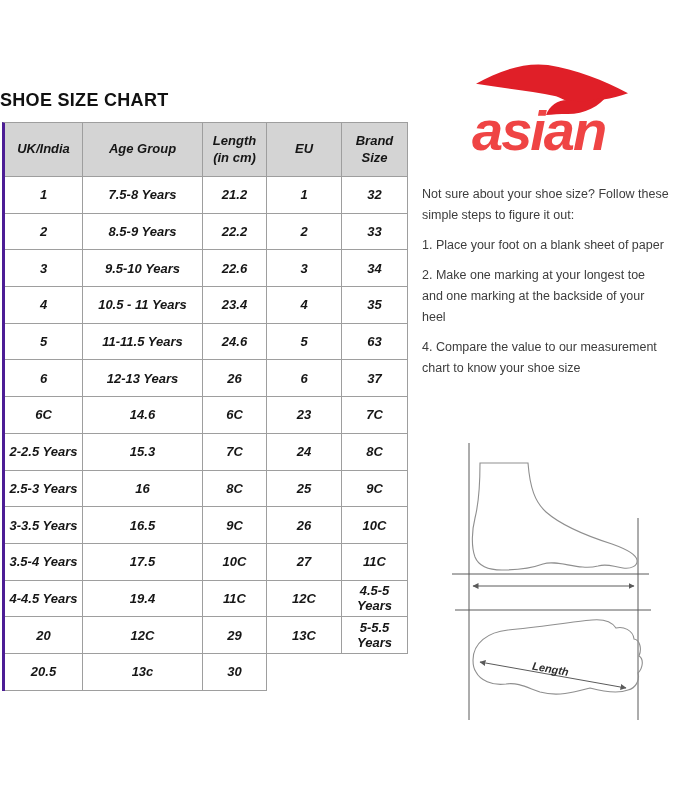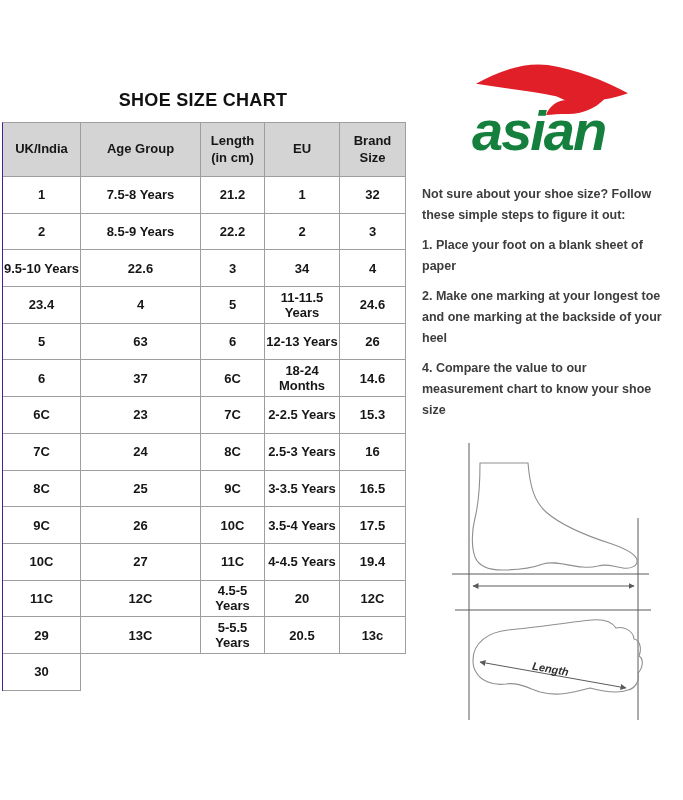--- a/index.html
+++ b/index.html
@@ -1,40 +1,40 @@
 <!DOCTYPE html>
 <html><head>
 <meta charset="utf-8">
 <style>
   html,body{margin:0;padding:0;background:#fff;}
   .screen{position:relative;width:683px;height:800px;background:#ffffff;overflow:hidden;
           font-family:"Liberation Sans",sans-serif;color:#141414;}
 
   
-  .chart-title{position:absolute;left:0;top:90px;width:406px;text-align:center;
+  .chart-title{position:absolute;left:0;top:90px;width:406px;
                font-size:18px;font-weight:700;letter-spacing:.3px;color:#111;}
   .size-table{position:absolute;left:2px;top:122px;display:grid;
               grid-template-columns:78px 120px 64px 75px 66px;
               grid-template-rows:54px repeat(14,36.7px);
-              border-top:1px solid #9e9e9e;border-left:1px solid #4c1d95;}
+              border-top:1px solid #9e9e9e;border-left:3px solid #4c1d95;font-style:italic;}
   .cell{border-right:1px solid #9e9e9e;border-bottom:1px solid #9e9e9e;
         display:flex;align-items:center;justify-content:center;
         font-size:13px;font-weight:700;text-align:center;color:#161616;background:#fff;}
   .cell.th{background:#d4d4d4;white-space:pre-line;line-height:1.25;}
 
   
   .logo-swoosh{position:absolute;left:476px;top:63px;width:152px;height:52px;}
   .logo-word{position:absolute;left:472px;top:103px;width:176px;height:60px;
              font-size:56px;line-height:56px;font-weight:700;font-style:italic;
-             letter-spacing:-2px;color:#15803d;}
+             letter-spacing:-2px;color:#ef4444;}
 
   
   .instructions{position:absolute;left:422px;top:184px;width:262px;
                 font-size:12.5px;line-height:21px;color:#3d3d3d;}
-  .instructions p{margin:0 15px 9px 0;font-weight:bold;}
+  .instructions p{margin:0 15px 9px 0;}
 
   
   .diagrams{position:absolute;left:440px;top:440px;width:243px;height:285px;}
   .diag-line{stroke:#5a5a5a;stroke-width:1;fill:none;}
   .foot-outline{stroke:#8f8f8f;stroke-width:1.1;fill:none;}
   .len-label{font-family:"Liberation Sans",sans-serif;font-size:11px;font-style:italic;
              font-weight:700;fill:#2e2e2e;}
 </style>
 </head>
 <body>
@@ -55,45 +55,47 @@
     <div class="cell">1</div>
     <div class="cell">7.5-8 Years</div>
     <div class="cell">21.2</div>
     <div class="cell">1</div>
     <div class="cell">32</div>
 
     <div class="cell">2</div>
     <div class="cell">8.5-9 Years</div>
     <div class="cell">22.2</div>
     <div class="cell">2</div>
+    <div class="cell">33</div>
 
     <div class="cell">3</div>
     <div class="cell">9.5-10 Years</div>
     <div class="cell">22.6</div>
     <div class="cell">3</div>
     <div class="cell">34</div>
 
     <div class="cell">4</div>
+    <div class="cell">10.5 - 11 Years</div>
     <div class="cell">23.4</div>
     <div class="cell">4</div>
+    <div class="cell">35</div>
 
     <div class="cell">5</div>
     <div class="cell">11-11.5 Years</div>
     <div class="cell">24.6</div>
     <div class="cell">5</div>
     <div class="cell">63</div>
 
     <div class="cell">6</div>
     <div class="cell">12-13 Years</div>
     <div class="cell">26</div>
     <div class="cell">6</div>
     <div class="cell">37</div>
 
     <div class="cell">6C</div>
-    <div class="cell">18-24 Months</div>
     <div class="cell">14.6</div>
     <div class="cell">6C</div>
     <div class="cell">23</div>
 
     <div class="cell">7C</div>
     <div class="cell">2-2.5 Years</div>
     <div class="cell">15.3</div>
     <div class="cell">7C</div>
     <div class="cell">24</div>
 

